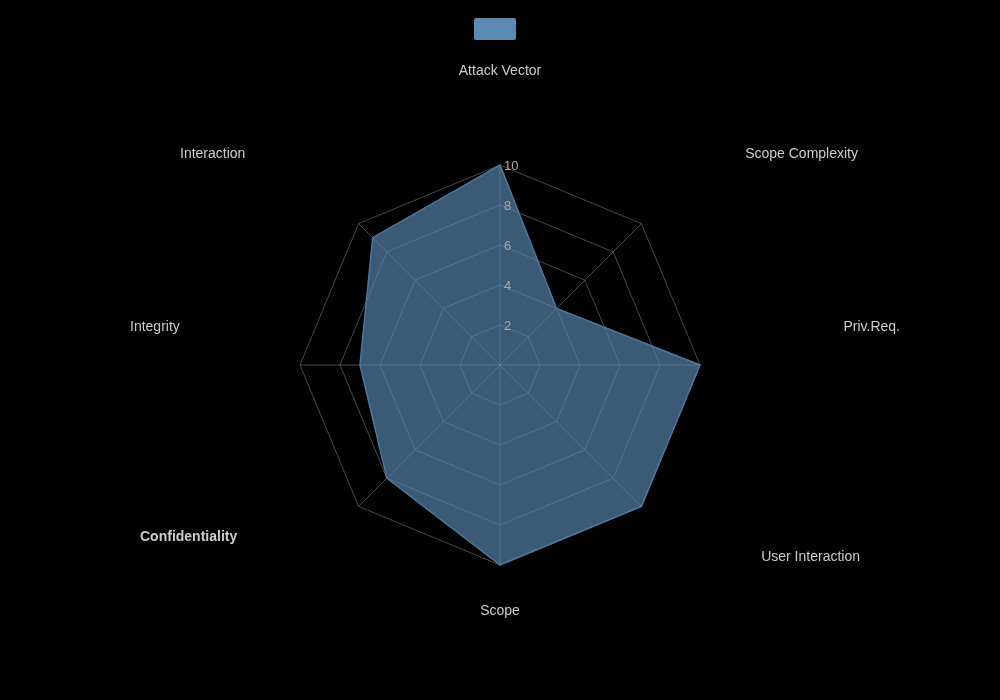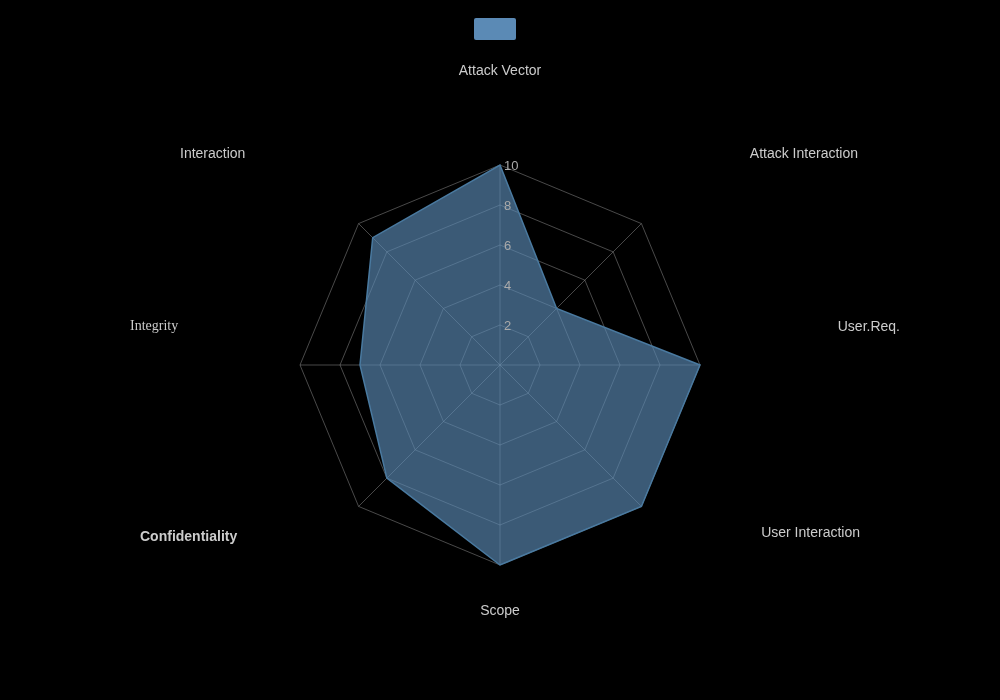--- a/index.html
+++ b/index.html
@@ -92,26 +92,26 @@
         <text x="504" y="330" class="ring-label">2</text>
         <text x="504" y="290" class="ring-label">4</text>
         <text x="504" y="250" class="ring-label">6</text>
         <text x="504" y="210" class="ring-label">8</text>
         <text x="504" y="170" class="ring-label">10</text>
       </g>
   </svg>
 
   <span class="axis-label" style="top:62px; left:50%; transform:translateX(-50%);">Attack Vector</span>
 
-  <span class="axis-label" style="top:145px; right:142px;">Attack Interaction</span>
+  <span class="axis-label" style="top:145px; right:142px;">Scope Complexity</span>
 
-  <span class="axis-label" style="top:318px; right:100px;">User.Req.</span>
+  <span class="axis-label" style="top:318px; right:100px;">Priv.Req.</span>
 
-  <span class="axis-label" style="bottom:160px; right:140px;">User Interaction</span>
+  <span class="axis-label" style="bottom:136px; right:140px;">User Interaction</span>
 
   <span class="axis-label" style="bottom:82px; left:50%; transform:translateX(-50%);margin-top:23px;">Scope</span>
 
   <span class="axis-label" style="bottom:156px; left:140px;font-weight:bold;">Confidentiality</span>
 
-  <span class="axis-label" style="top:318px; left:130px;font-family:Liberation Serif, serif;">Integrity</span>
+  <span class="axis-label" style="top:318px; left:130px;">Integrity</span>
 
   <span class="axis-label" style="top:145px; left:180px;">Interaction</span>
 </div>
 
 </body></html>

